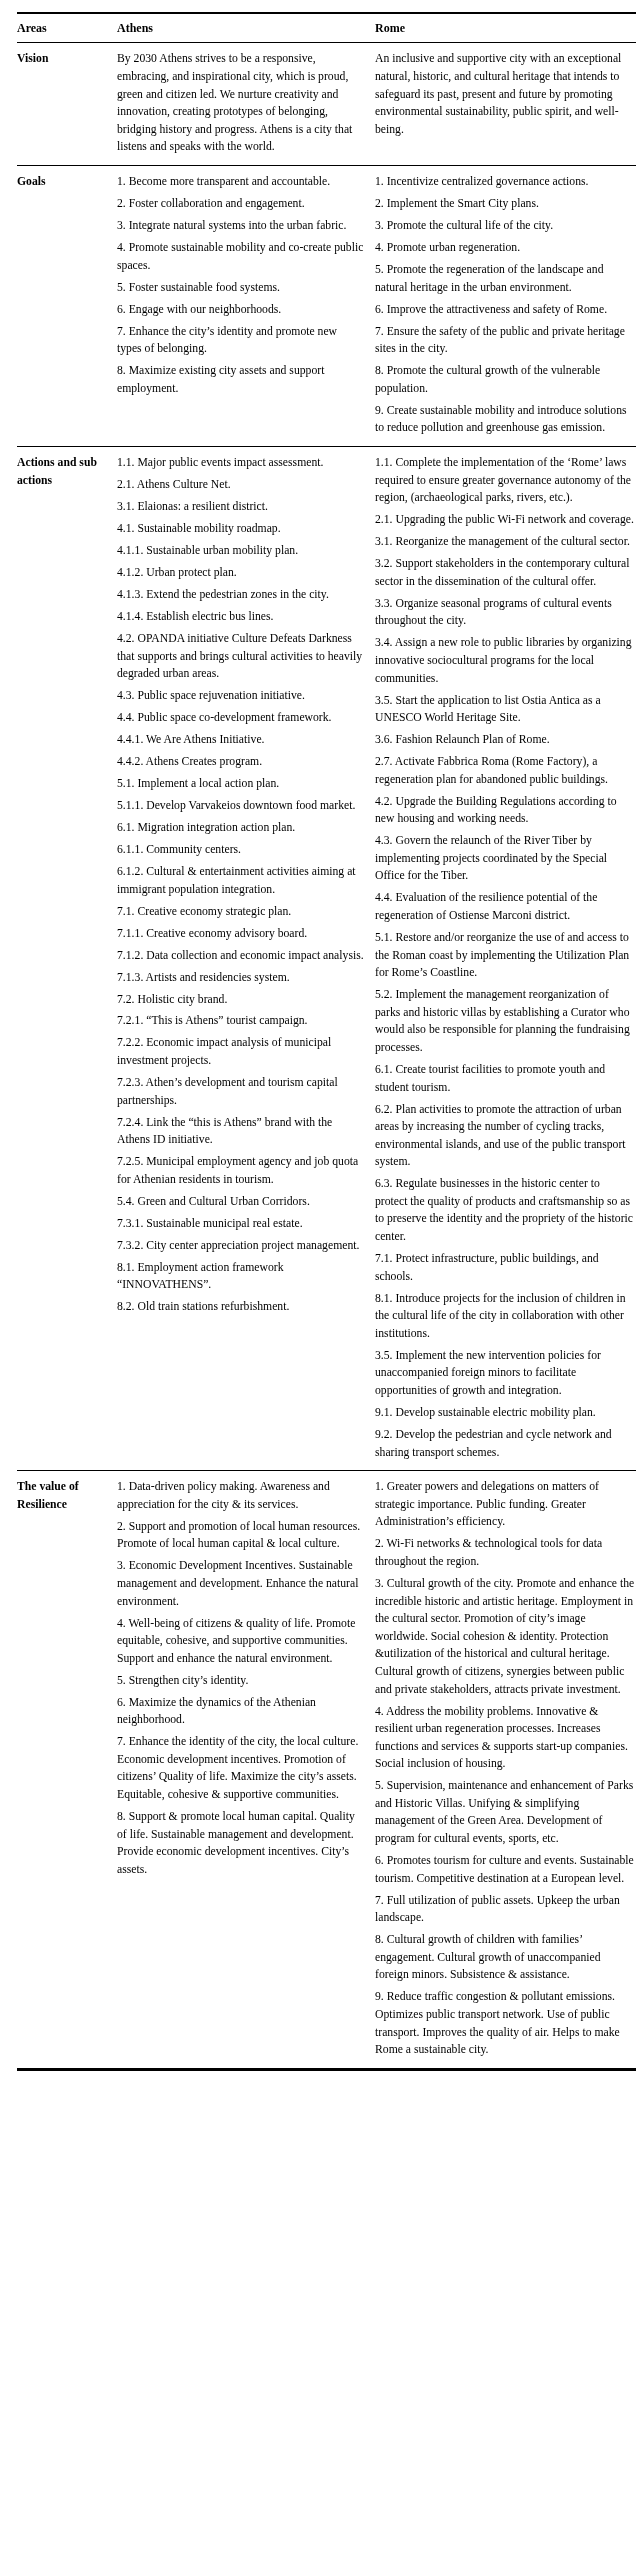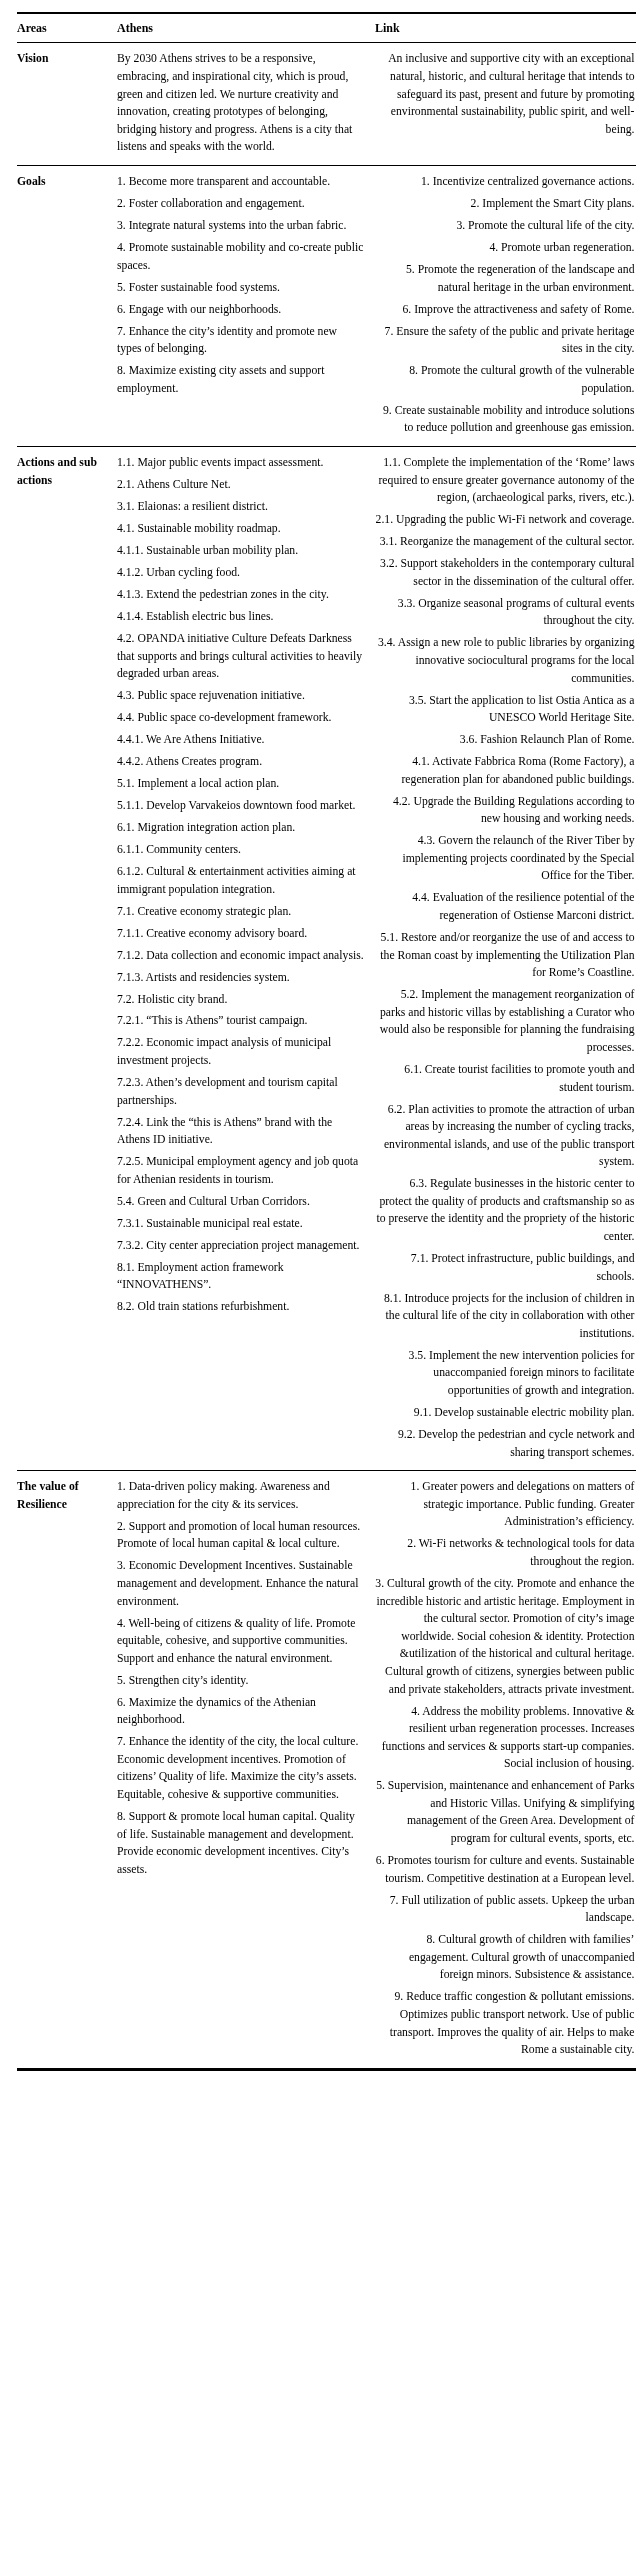--- a/index.html
+++ b/index.html
@@ -42,21 +42,21 @@
   }
   tbody tr { border-top: 1.5px solid #000; }
   tbody tr:first-child { border-top: none; }
   tbody th.area-label {
     font-weight: bold;
     padding: 7.3px 5.9px 7.3px 0;
     line-height: 17.6px;
   }
   tbody td { padding: 7.3px 0 8.8px 0; }
   td.cell-athens { padding-right: 11px; }
-  td.cell-rome   { padding-right: 1.5px; text-align: right; }
+  td.cell-rome   { padding-right: 1.5px; }
   .item {
     line-height: 17.6px;
     margin-bottom: 4.4px;
   }
   .item:last-child { margin-bottom: 0; }
 </style>
 </head>
 <body>
 
 <div class="page">
@@ -65,21 +65,21 @@
   <table class="tbl">
     <colgroup>
       <col class="c-areas">
       <col class="c-athens">
       <col class="c-rome">
     </colgroup>
     <thead>
       <tr>
         <th>Areas</th>
         <th>Athens</th>
-        <th>Link</th>
+        <th>Rome</th>
       </tr>
     </thead>
     <tbody>
       <tr>
         <th class="area-label">Vision</th>
         <td class="cell-athens">
           <div>
               <p class="item">By 2030 Athens strives to be a responsive, embracing, and inspirational city, which is proud, green and citizen led. We nurture creativity and innovation, creating prototypes of belonging, bridging history and progress. Athens is a city that listens and speaks with the world.</p>
             </div>
         </td>
@@ -119,21 +119,21 @@
       </tr>
       <tr>
         <th class="area-label">Actions and sub actions</th>
         <td class="cell-athens">
           <div>
               <p class="item">1.1. Major public events impact assessment.</p>
               <p class="item">2.1. Athens Culture Net.</p>
               <p class="item">3.1. Elaionas: a resilient district.</p>
               <p class="item">4.1. Sustainable mobility roadmap.</p>
               <p class="item">4.1.1. Sustainable urban mobility plan.</p>
-              <p class="item">4.1.2. Urban cycling food.</p>
+              <p class="item">4.1.2. Urban protect plan.</p>
               <p class="item">4.1.3. Extend the pedestrian zones in the city.</p>
               <p class="item">4.1.4. Establish electric bus lines.</p>
               <p class="item">4.2. OPANDA initiative Culture Defeats Darkness that supports and brings cultural activities to heavily degraded urban areas.</p>
               <p class="item">4.3. Public space rejuvenation initiative.</p>
               <p class="item">4.4. Public space co-development framework.</p>
               <p class="item">4.4.1. We Are Athens Initiative.</p>
               <p class="item">4.4.2. Athens Creates program.</p>
               <p class="item">5.1. Implement a local action plan.</p>
               <p class="item">5.1.1. Develop Varvakeios downtown food market.</p>
               <p class="item">6.1. Migration integration action plan.</p>
@@ -159,21 +159,21 @@
         <td class="cell-rome">
           <div>
               <p class="item">1.1. Complete the implementation of the ‘Rome’ laws required to ensure greater governance autonomy of the region, (archaeological parks, rivers, etc.).</p>
               <p class="item">2.1. Upgrading the public Wi-Fi network and coverage.</p>
               <p class="item">3.1. Reorganize the management of the cultural sector.</p>
               <p class="item">3.2. Support stakeholders in the contemporary cultural sector in the dissemination of the cultural offer.</p>
               <p class="item">3.3. Organize seasonal programs of cultural events throughout the city.</p>
               <p class="item">3.4. Assign a new role to public libraries by organizing innovative sociocultural programs for the local communities.</p>
               <p class="item">3.5. Start the application to list Ostia Antica as a UNESCO World Heritage Site.</p>
               <p class="item">3.6. Fashion Relaunch Plan of Rome.</p>
-              <p class="item">4.1. Activate Fabbrica Roma (Rome Factory), a regeneration plan for abandoned public buildings.</p>
+              <p class="item">2.7. Activate Fabbrica Roma (Rome Factory), a regeneration plan for abandoned public buildings.</p>
               <p class="item">4.2. Upgrade the Building Regulations according to new housing and working needs.</p>
               <p class="item">4.3. Govern the relaunch of the River Tiber by implementing projects coordinated by the Special Office for the Tiber.</p>
               <p class="item">4.4. Evaluation of the resilience potential of the regeneration of Ostiense Marconi district.</p>
               <p class="item">5.1. Restore and/or reorganize the use of and access to the Roman coast by implementing the Utilization Plan for Rome’s Coastline.</p>
               <p class="item">5.2. Implement the management reorganization of parks and historic villas by establishing a Curator who would also be responsible for planning the fundraising processes.</p>
               <p class="item">6.1. Create tourist facilities to promote youth and student tourism.</p>
               <p class="item">6.2. Plan activities to promote the attraction of urban areas by increasing the number of cycling tracks, environmental islands, and use of the public transport system.</p>
               <p class="item">6.3. Regulate businesses in the historic center to protect the quality of products and craftsmanship so as to preserve the identity and the propriety of the historic center.</p>
               <p class="item">7.1. Protect infrastructure, public buildings, and schools.</p>
               <p class="item">8.1. Introduce projects for the inclusion of children in the cultural life of the city in collaboration with other institutions.</p>

